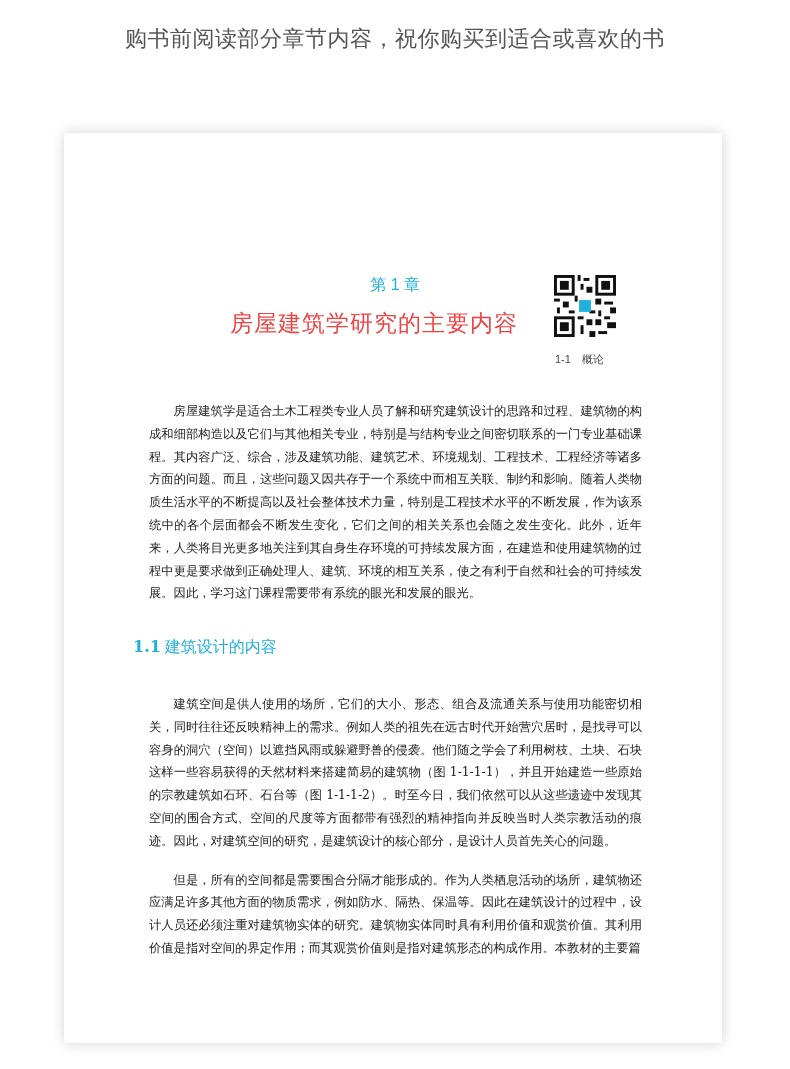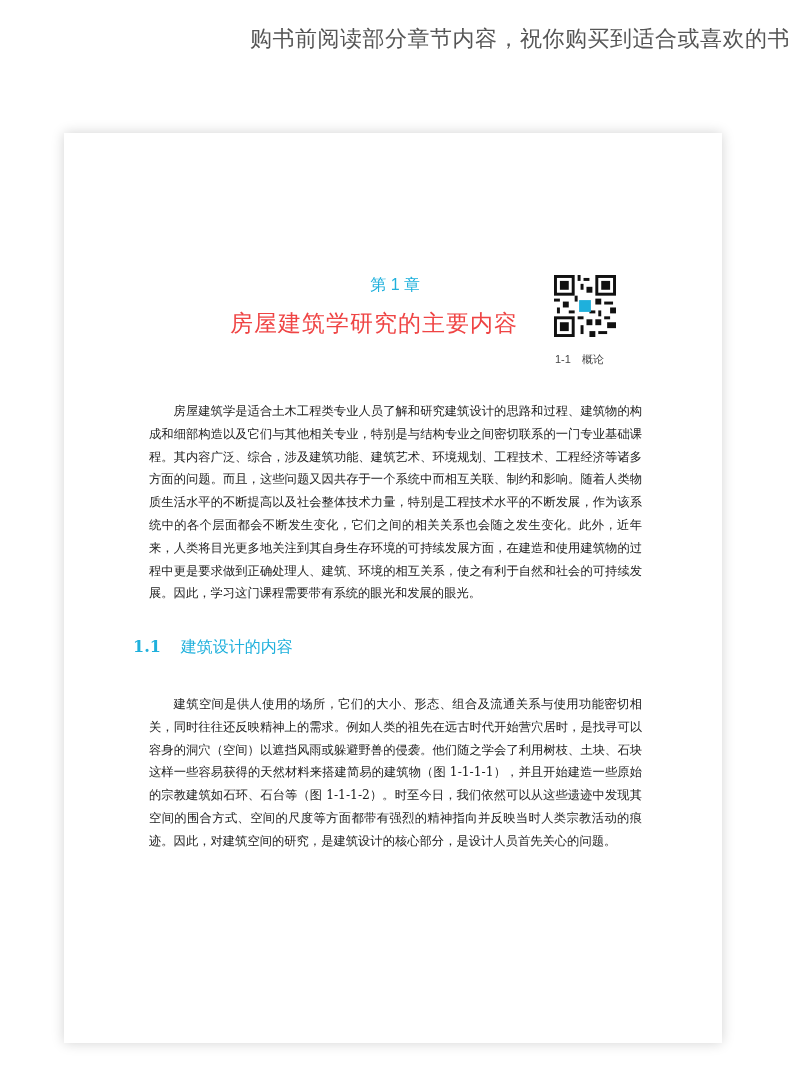--- a/index.html
+++ b/index.html
@@ -1,21 +1,21 @@
 <!DOCTYPE html>
 <html><head>
   <meta charset="utf-8">
   <style>
     html, body { margin: 0; padding: 0; }
     body {
       width: 790px; height: 1069px; background: #ffffff; position: relative; overflow: hidden;
       font-family: "DejaVu Sans", sans-serif;
     }
     .banner {
-      position: absolute; left: 0; top: 24px; width: 790px; text-align: right;
+      position: absolute; left: 0; top: 24px; width: 790px; text-align: center;
       font-size: 22px; color: #555555; letter-spacing: 0.5px;
       font-family: "DejaVu Sans", sans-serif;
     }
     .page {
       position: absolute; left: 64px; top: 133px; width: 658px; height: 910px;
       background: #ffffff;
       box-shadow: 0 0 12px rgba(0,0,0,0.18);
     }
     .chapter-label {
       position: absolute; left: 340px; top: 275px; width: 80px; text-align: right;
@@ -36,21 +36,21 @@
     .body-text {
       position: absolute; left: 133px; width: 525px;
       font-family: "DejaVu Serif", serif; font-size: 12.3px; color: #222;
       line-height: 22.8px; text-align: justify;
     }
     .body-text p { margin: 16px; text-indent: 2em; }
     .section-heading {
       position: absolute; left: 133px; top: 637px; font-size: 16px; color: #1fb0dc;
       font-family: "DejaVu Sans", sans-serif;
     }
-    .section-heading .num { font-family: "DejaVu Serif", serif; font-weight: bold; margin-right: 20px; }
+    .section-heading .num { font-family: "DejaVu Serif", serif; font-weight: bold; margin-right: 4px; }
   </style>
 </head>
 <body>
 
 <div class="banner">购书前阅读部分章节内容，祝你购买到适合或喜欢的书</div>
 
 <div class="page"></div>
 
 <div class="chapter-label">第 1 章</div>
 <div class="chapter-title">房屋建筑学研究的主要内容</div>
@@ -99,13 +99,14 @@
 <div class="body-text" style="top:384px;">
   <p>房屋建筑学是适合土木工程类专业人员了解和研究建筑设计的思路和过程、建筑物的构成和细部构造以及它们与其他相关专业，特别是与结构专业之间密切联系的一门专业基础课程。其内容广泛、综合，涉及建筑功能、建筑艺术、环境规划、工程技术、工程经济等诸多方面的问题。而且，这些问题又因共存于一个系统中而相互关联、制约和影响。随着人类物质生活水平的不断提高以及社会整体技术力量，特别是工程技术水平的不断发展，作为该系统中的各个层面都会不断发生变化，它们之间的相关关系也会随之发生变化。此外，近年来，人类将目光更多地关注到其自身生存环境的可持续发展方面，在建造和使用建筑物的过程中更是要求做到正确处理人、建筑、环境的相互关系，使之有利于自然和社会的可持续发展。因此，学习这门课程需要带有系统的眼光和发展的眼光。</p>
 </div>
 
 <div class="section-heading">
   <span class="num">1.1</span><span>建筑设计的内容</span>
 </div>
 
 <div class="body-text" style="top:677px;">
   <p>建筑空间是供人使用的场所，它们的大小、形态、组合及流通关系与使用功能密切相关，同时往往还反映精神上的需求。例如人类的祖先在远古时代开始营穴居时，是找寻可以容身的洞穴（空间）以遮挡风雨或躲避野兽的侵袭。他们随之学会了利用树枝、土块、石块这样一些容易获得的天然材料来搭建简易的建筑物（图 1-1-1-1），并且开始建造一些原始的宗教建筑如石环、石台等（图 1-1-1-2）。时至今日，我们依然可以从这些遗迹中发现其空间的围合方式、空间的尺度等方面都带有强烈的精神指向并反映当时人类宗教活动的痕迹。因此，对建筑空间的研究，是建筑设计的核心部分，是设计人员首先关心的问题。</p>
+  <p>但是，所有的空间都是需要围合分隔才能形成的。作为人类栖息活动的场所，建筑物还应满足许多其他方面的物质需求，例如防水、隔热、保温等。因此在建筑设计的过程中，设计人员还必须注重对建筑物实体的研究。建筑物实体同时具有利用价值和观赏价值。其利用价值是指对空间的界定作用；而其观赏价值则是指对建筑形态的构成作用。本教材的主要篇</p>
 </div>
 
 </body></html>

